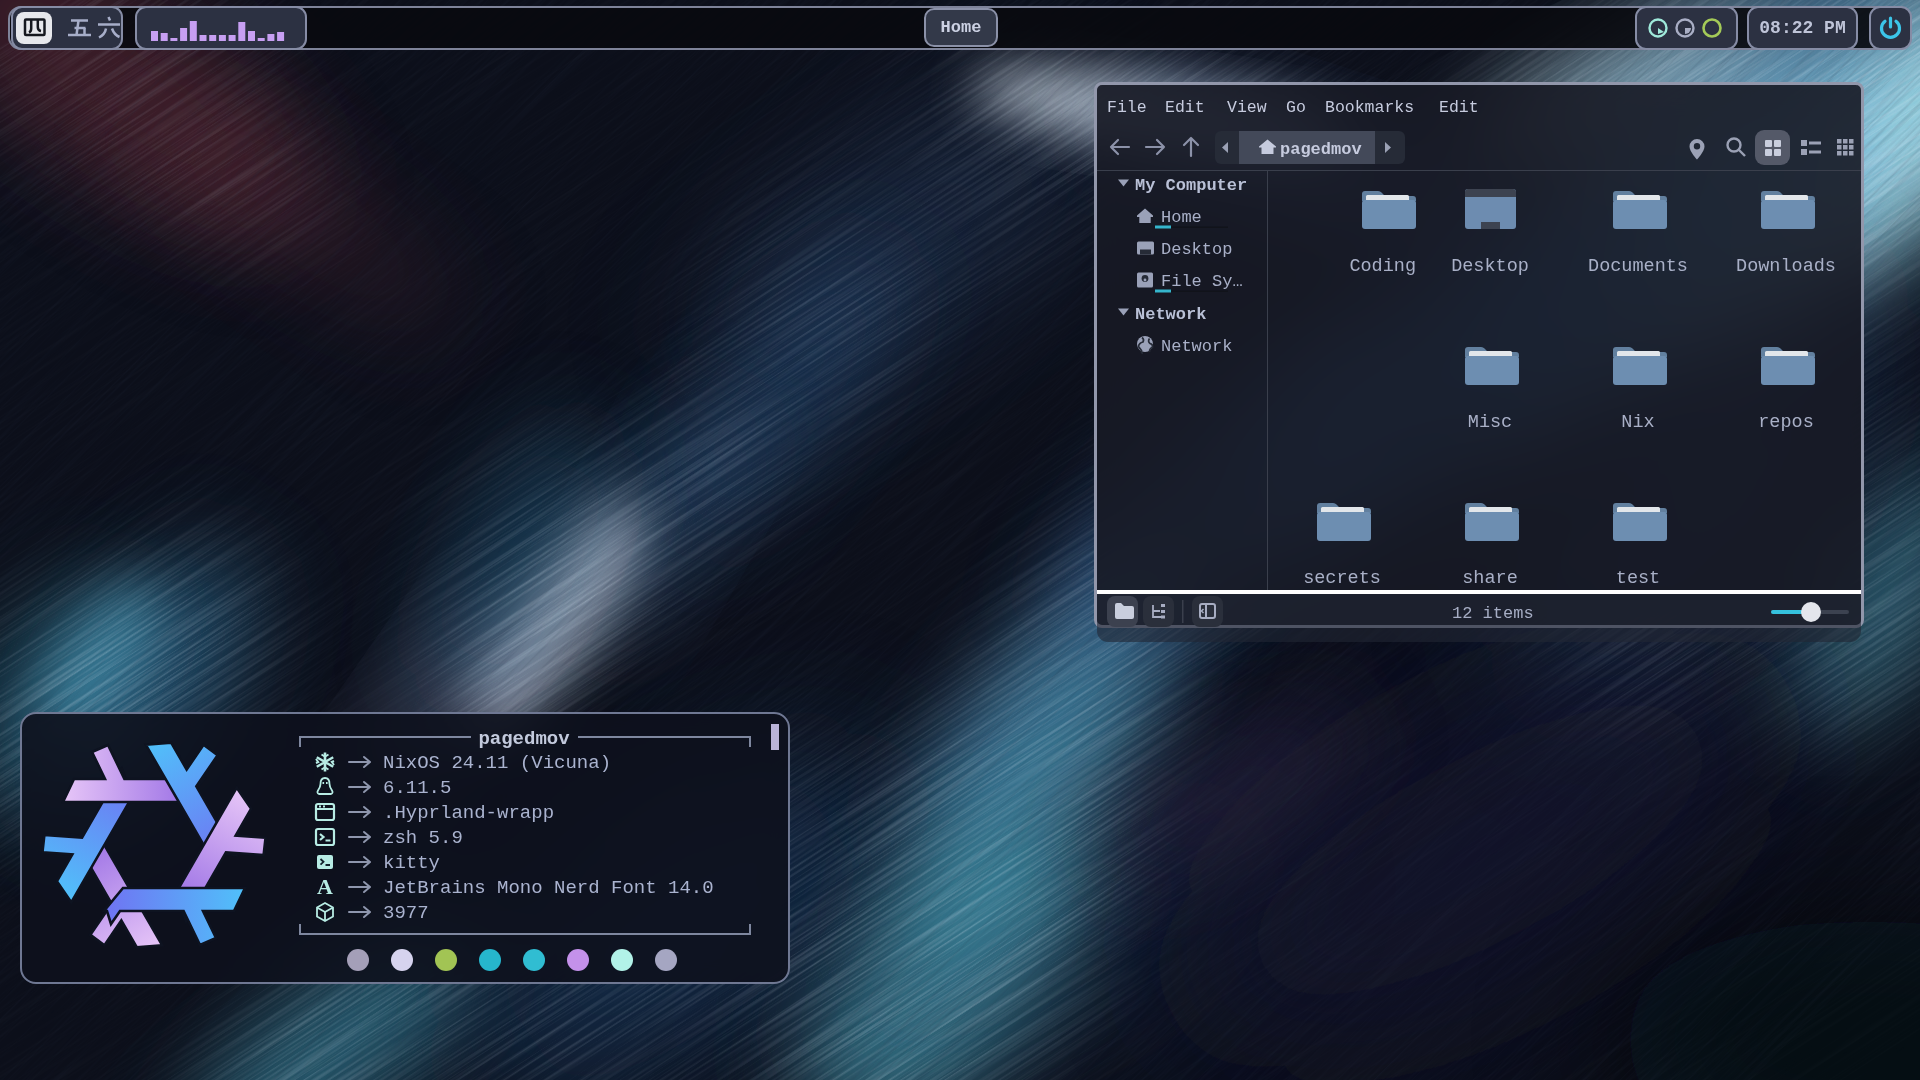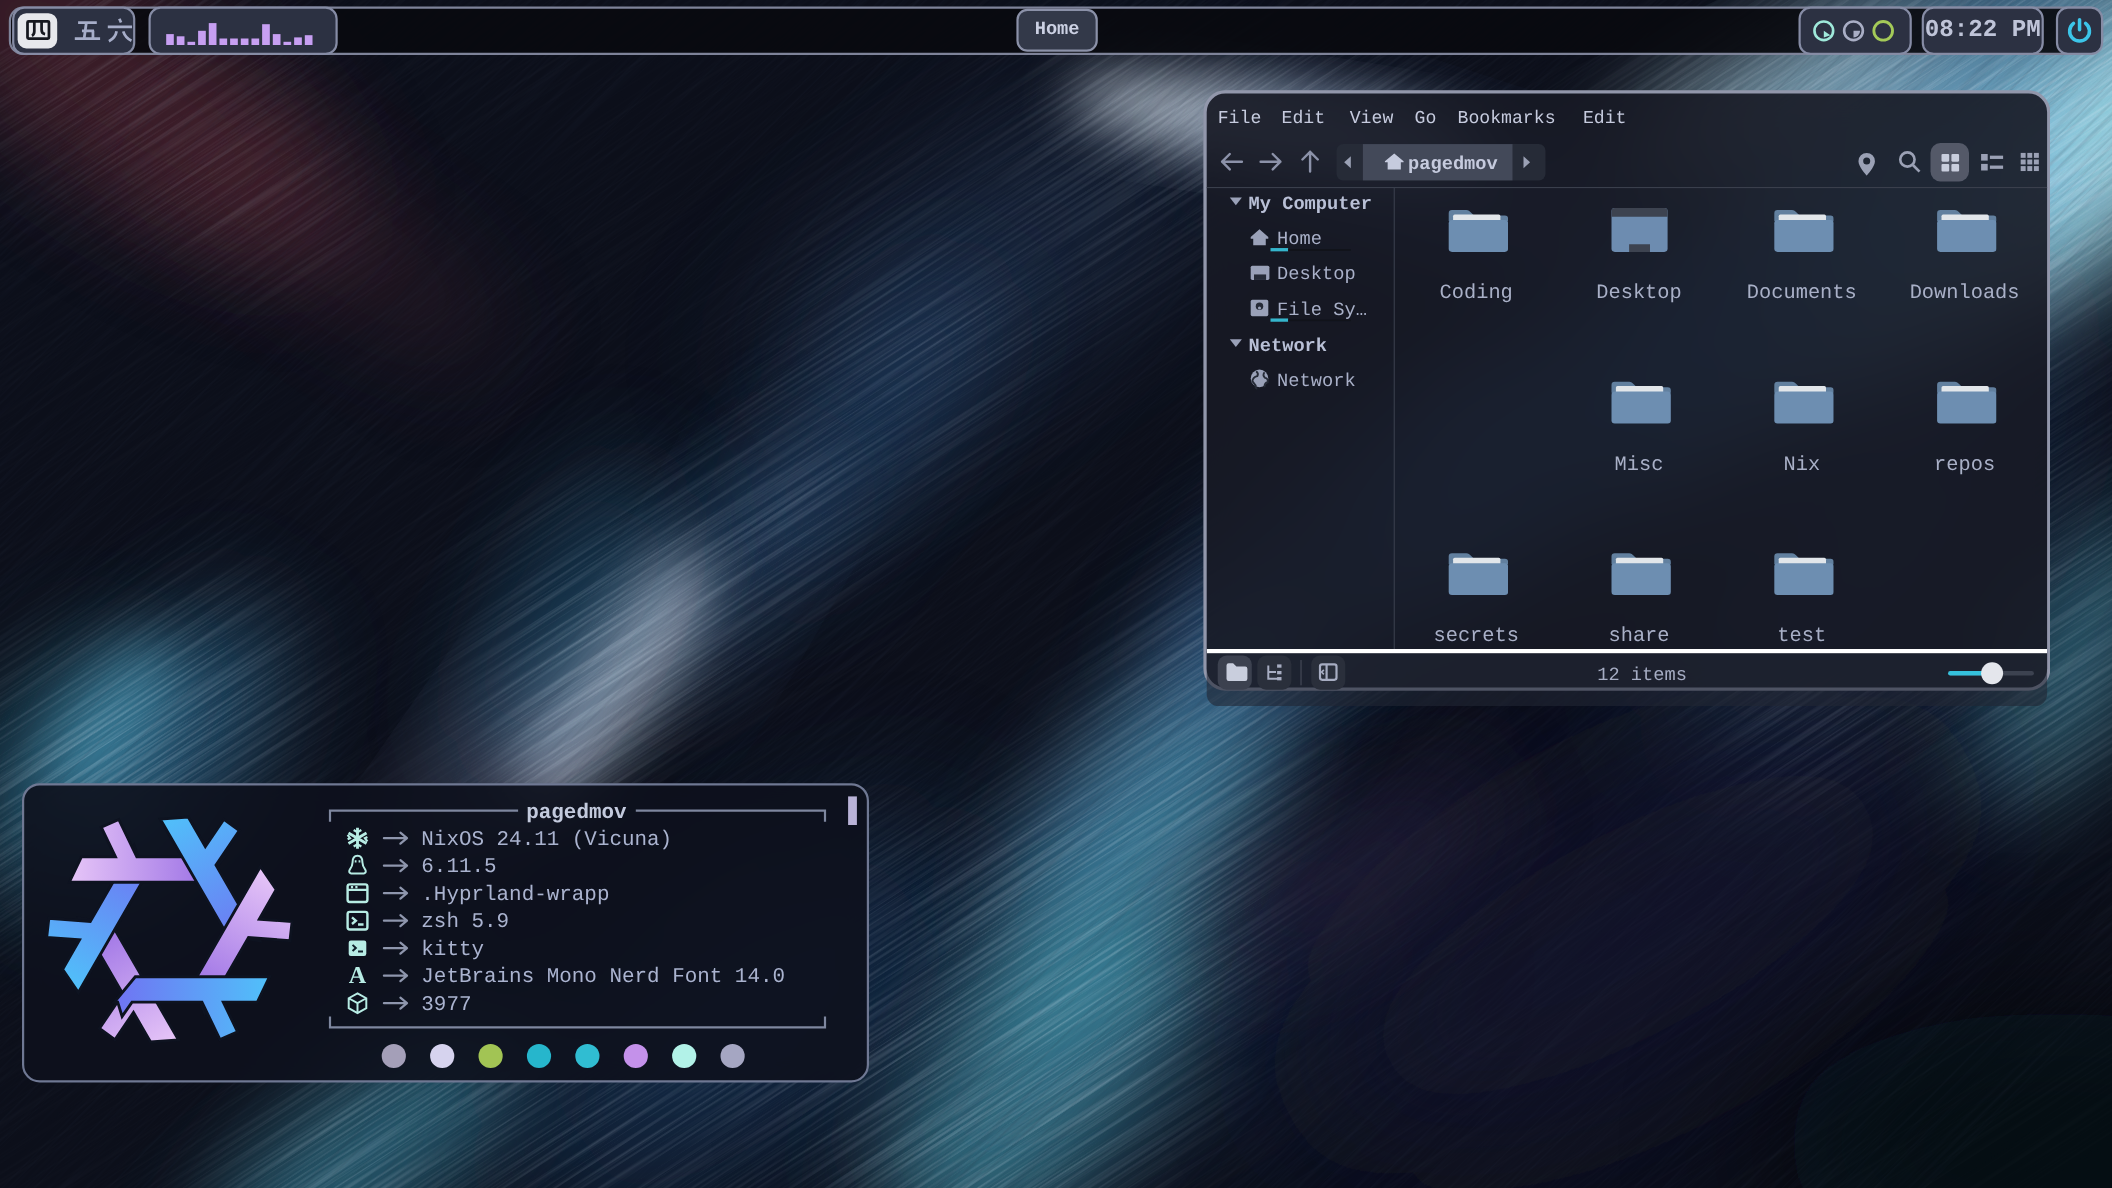--- a/index.html
+++ b/index.html
@@ -8,24 +8,24 @@
   
   #bar{position:absolute;left:8px;top:6px;width:1904px;height:44px;border:2px solid #7e8399;border-radius:13px;background:rgba(9,10,15,0.92);z-index:5;}
   .pill{position:absolute;top:6px;height:44px;border:2px solid #868ca5;border-radius:11px;background:#2c3142;z-index:6;}
   #wspill{left:11px;width:112px;}
   #wsactive{position:absolute;left:3px;top:4px;width:36px;height:32px;background:#e7e8ec;border-radius:8px;}
   #vizpill{left:135px;width:172px;}
   #viz{position:absolute;left:14px;bottom:7px;width:144px;height:24px;}
   #homebtn{position:absolute;left:924px;top:8px;width:74px;height:39px;border:2px solid #8b91a8;border-radius:10px;background:#333949;z-index:6;
      color:#ccd1e3;font-family:"Liberation Mono",monospace;font-size:17px;font-weight:700;text-align:center;line-height:35px;}
   #cpill{left:1635px;width:103px;}
-  #clockpill{left:1747px;width:111px;color:#bfc4d8;font-family:"Liberation Mono",monospace;font-size:22px;font-weight:700;text-align:center;line-height:40px;letter-spacing:0px;}
+  #clockpill{left:1747px;width:111px;color:#bfc4d8;font-family:"Liberation Mono",monospace;font-size:18px;font-weight:700;text-align:center;line-height:40px;letter-spacing:0px;}
   #pwrpill{left:1869px;width:43px;}
   
-  #fm{position:absolute;left:1094px;top:82px;width:770px;height:546px;border:3px solid #9297ab;border-radius:20px;
+  #fm{position:absolute;left:1094px;top:82px;width:770px;height:546px;border:3px solid #9297ab;border-radius:8px;
       background:rgba(23,26,37,0.9);z-index:4;-webkit-backdrop-filter:blur(14px);backdrop-filter:blur(14px);color:#aab1c8;font-family:"Liberation Mono",monospace;}
   #fmmenu{position:absolute;left:0;top:0;width:100%;height:40px;font-size:16.5px;color:#c6cbde;}
   #fmmenu span{position:absolute;top:13px;}
   #fmtool{position:absolute;left:0;top:40px;width:100%;height:45px;}
   #fmsep1{position:absolute;left:0;top:85px;width:100%;height:1px;background:#3a3f4c;}
   #fmsidebar{position:absolute;left:0;top:85px;width:170px;height:420px;font-size:17px;padding-left:12px;}
   #fmvsep{position:absolute;left:170px;top:85px;width:1px;height:420px;background:#3a3f4c;}
   #fmgrid{position:absolute;left:171px;top:85px;width:593px;height:420px;}
   #fmstatus{position:absolute;left:0;top:505px;width:764px;height:52px;background:rgba(34,39,51,0.6);border-top:4px solid #ffffff;border-radius:0 0 11px 11px;}
   .cell{position:absolute;width:148px;text-align:center;}
@@ -271,21 +271,21 @@
       <rect x="62" y="120.5" width="57" height="1.5" fill="#11131a"></rect>
       <path d="M9 138.5 l11 0 l-5.5 7 z" fill="#9aa1b8"></path>
       <text x="26" y="149" font-family="Liberation Mono" font-size="17" font-weight="700" fill="#b9c0d6">Network</text>
       <circle cx="36" cy="174" r="8" fill="#9aa1b8"></circle>
       <path d="M33 167.5 q2.5 2 1 4.5 q-4 1 -4.5 4.5 l3 4 q-0.5 2.5 1.5 3 M40.5 168.5 q-2 3 0.5 5 q3 0.5 2.5 4 q-3 0.5 -3 4.5" stroke="#262b37" stroke-width="1.7" fill="none"></path>
       <text x="52" y="181" font-family="Liberation Mono" font-size="17" fill="#a9b0c8">Network</text>
     </svg>
   </div>
   <div id="fmvsep"></div>
   <div id="fmgrid">
-<div class="cell mono" style="left:0px;top:14px;"><svg width="57" height="47" viewBox="0 0 57 47">
+<div class="cell mono" style="left:0px;top:14px;text-align:right;"><svg width="57" height="47" viewBox="0 0 57 47">
           <path d="M3 10 a3 3 0 0 1 3-3 h13 c2 0 3 1 4 2 l3 3 h28 a3 3 0 0 1 3 3 v2 h-54 z" fill="#62809f"></path>
           <rect x="7" y="11" width="43" height="9" rx="1.5" fill="#e2e6ea"></rect>
           <rect x="3" y="16" width="54" height="29" rx="3" fill="#6d8eb1"></rect>
         </svg><div class="lbl">Coding</div></div>
 <div class="cell mono" style="left:148px;top:14px;"><svg width="57" height="47" viewBox="0 0 57 47">
           <rect x="3" y="5" width="51" height="40" rx="3" fill="#6d8cb0"></rect>
           <path d="M3 8 a3 3 0 0 1 3-3 h45 a3 3 0 0 1 3 3 v5 h-51 z" fill="#3d4350"></path>
           <path d="M19 38 h19 v7 h-19 z" fill="#3d4350"></path>
         </svg><div class="lbl">Desktop</div></div>
 <div class="cell mono" style="left:296px;top:14px;"><svg width="57" height="47" viewBox="0 0 57 47">

